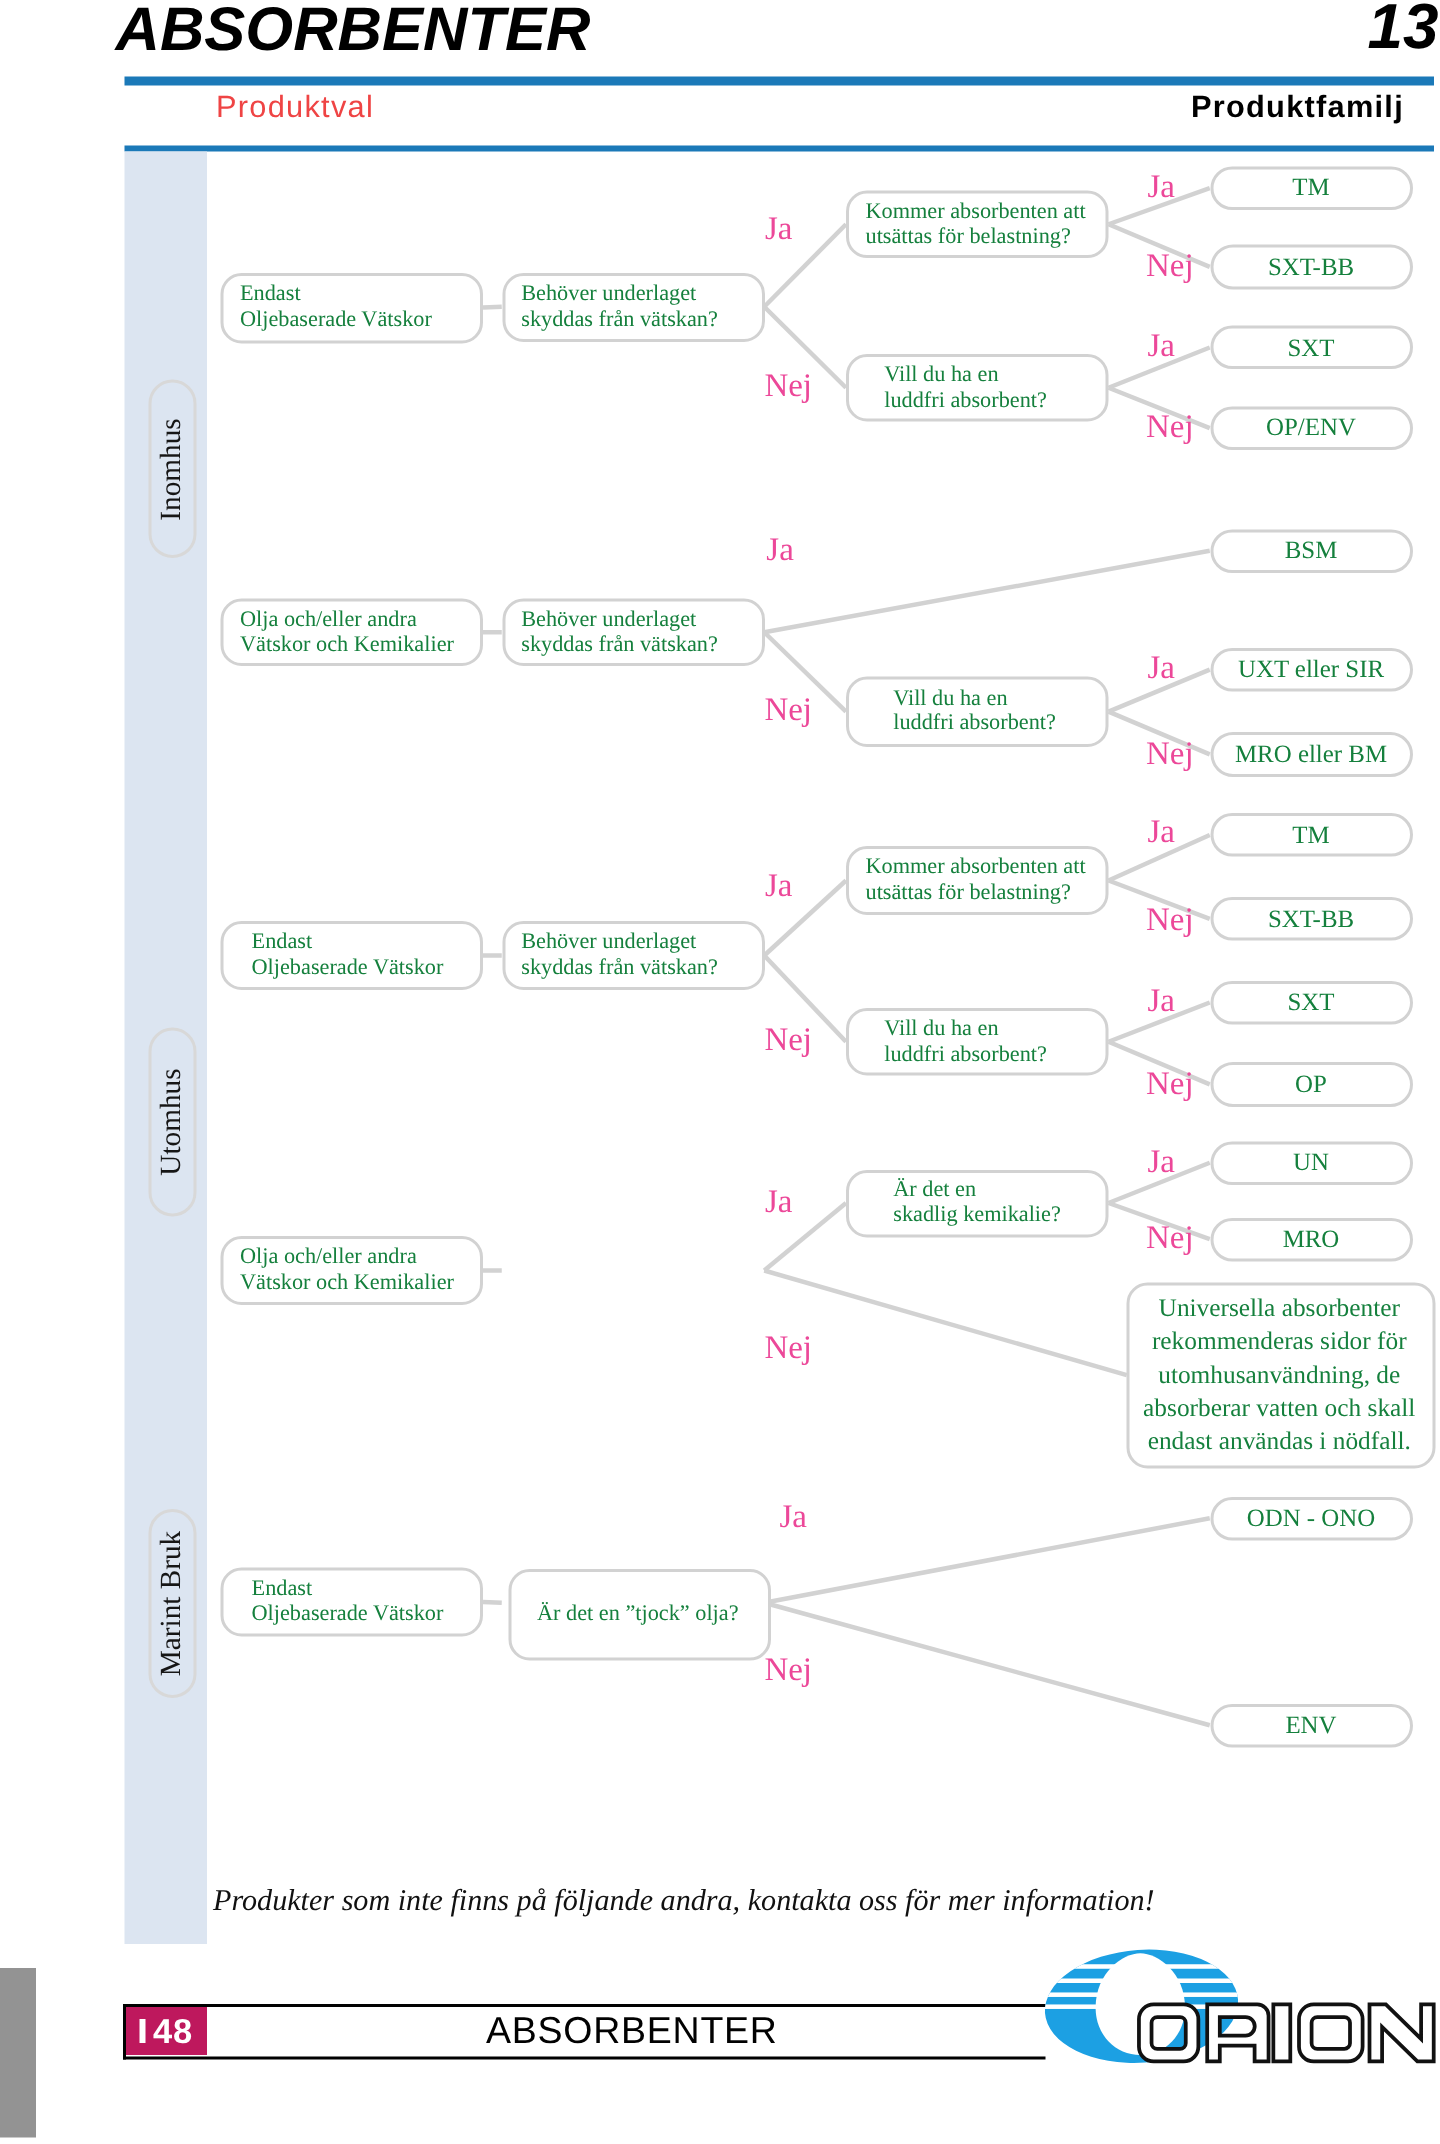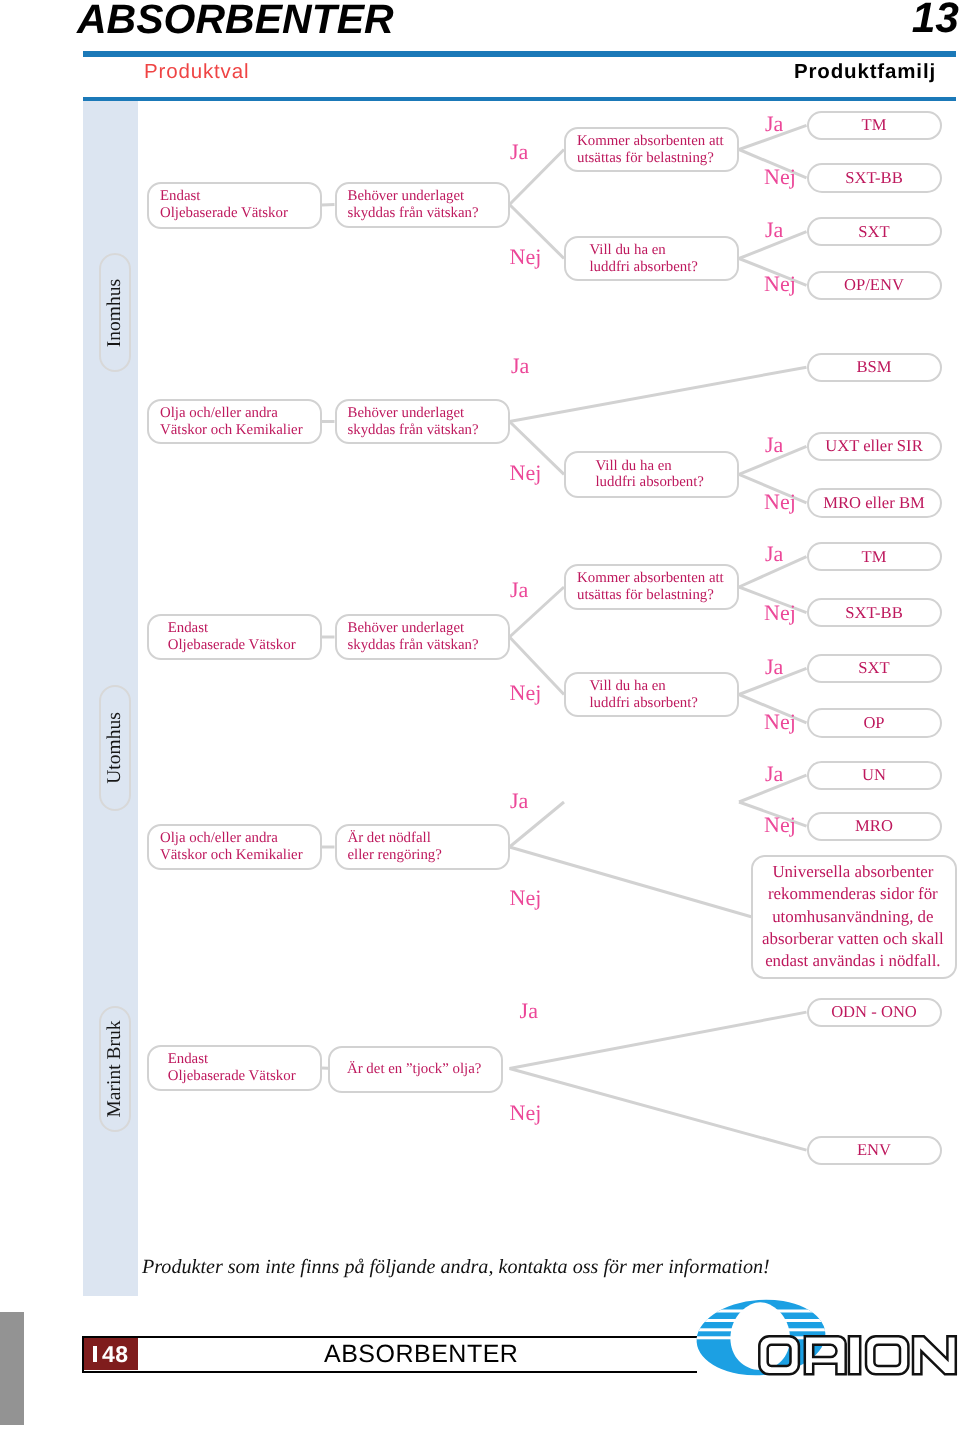--- a/index.html
+++ b/index.html
@@ -34,40 +34,40 @@
   .links{position:absolute;left:0;top:0;}
   .links line{stroke:#D2D2D2;stroke-width:3;}
 
   
   .nodes{position:absolute;left:0;top:0;width:960px;height:1429px;opacity:0.999;}
   .nbox{position:absolute;box-sizing:border-box;background:#fff;border:2.6px solid #D2D2D2;
         display:flex;align-items:center;}
   .nbox.q{border-radius:14px;}
   .nbox.r{border-radius:15px;}
   .nbox.n{border-radius:14px;}
-  .ntext{padding:0 0 0 11px;line-height:16.8px;font-size:14.85px;color:#be185d;}
+  .ntext{padding:0 0 0 11px;line-height:16.8px;font-size:14.85px;color:#15803d;}
   .ntext span{display:block;}
   .nbox.q1 .ntext{padding-left:17px;}
   .nbox.q2 .ntext{padding-left:23.5px;}
   .nbox.q3 .ntext{padding-left:29.5px;}
   .nbox.q4 .ntext{padding-left:18.7px;}
   .nbox.ctr{justify-content:center;}
   .nbox.ctr .ntext{padding:0;text-align:center;}
   .nbox.r .ntext{font-size:16.6px;line-height:18px;}
   .nbox.n .ntext{line-height:22.2px;font-size:16.9px;padding:0 3px 0 0;}
 
   
   .labels{opacity:0.999;}
   .blab{position:absolute;font-size:22px;line-height:19px;color:#ec4899;}
 
   
   .foot-note{position:absolute;left:142px;top:1256px;font-style:italic;font-size:20.1px;color:#111;}
   .foot-bar{position:absolute;left:82px;top:1336px;width:615px;height:36.5px;border:2px solid #000;
             border-right:none;box-sizing:border-box;background:#fff;}
-  .foot-pg{position:absolute;left:0;top:0;width:53.5px;height:32px;background:#7f1d1d;color:#fff;
+  .foot-pg{position:absolute;left:0;top:0;width:53.5px;height:32px;background:#be185d;color:#fff;
            font-family:"Liberation Sans",sans-serif;font-weight:bold;font-size:23px;
            display:flex;align-items:center;justify-content:center;letter-spacing:0.6px;
            opacity:0.999;}
   .pg-one{display:inline-block;width:4.6px;height:16px;background:#fff;margin-right:4.6px;vertical-align:-2px;}
   .foot-sec{position:absolute;left:240px;top:0;height:32px;display:flex;align-items:center;
             font-family:"Liberation Sans",sans-serif;font-size:25px;color:#000;letter-spacing:0.5px;}
   .logo{position:absolute;left:680px;top:1292px;width:280px;height:100px;}
   .logo svg{position:absolute;left:0;top:0;}
   .leftbar{position:absolute;left:0;top:1312px;width:24px;height:113px;background:#939393;}
 </style>
@@ -244,24 +244,24 @@
         <div class="ntext">
           <span>OP</span>
         </div>
       </div>
     <div class="nbox q" style="left:147px;top:824px;width:175px;height:46px">
         <div class="ntext">
           <span>Olja och/eller andra</span>
           <span>Vätskor och Kemikalier</span>
         </div>
       </div>
-    <div class="nbox q" style="left:334.5px;top:824px;width:175px;height:46px">
-        <div class="ntext">
-          <span>Är det nödfall</span>
-          <span>eller rengöring?</span>
+    <div class="nbox q q3" style="left:564px;top:779.5px;width:175px;height:45px">
+        <div class="ntext">
+          <span>Är det en</span>
+          <span>skadlig kemikalie?</span>
         </div>
       </div>
     <div class="nbox r ctr" style="left:806.5px;top:760.5px;width:135px;height:29.3px">
         <div class="ntext">
           <span>UN</span>
         </div>
       </div>
     <div class="nbox r ctr" style="left:806.5px;top:811.5px;width:135px;height:29.3px">
         <div class="ntext">
           <span>MRO</span>
@@ -275,21 +275,21 @@
           <span>absorberar vatten och skall</span>
           <span>endast användas i nödfall.</span>
         </div>
       </div>
     <div class="nbox q q4" style="left:147px;top:1045px;width:175px;height:46px">
         <div class="ntext">
           <span>Endast</span>
           <span>Oljebaserade Vätskor</span>
         </div>
       </div>
-    <div class="nbox q q1" style="left:328px;top:1046px;width:175px;height:47px">
+    <div class="nbox q q1" style="left:339px;top:1046px;width:175px;height:61px">
         <div class="ntext">
           <span>Är det en ”tjock” olja?</span>
         </div>
       </div>
     <div class="nbox r ctr" style="left:806.5px;top:997.5px;width:135px;height:29.3px">
         <div class="ntext">
           <span>ODN - ONO</span>
         </div>
       </div>
     <div class="nbox r ctr" style="left:806.5px;top:1135.5px;width:135px;height:29.3px">

